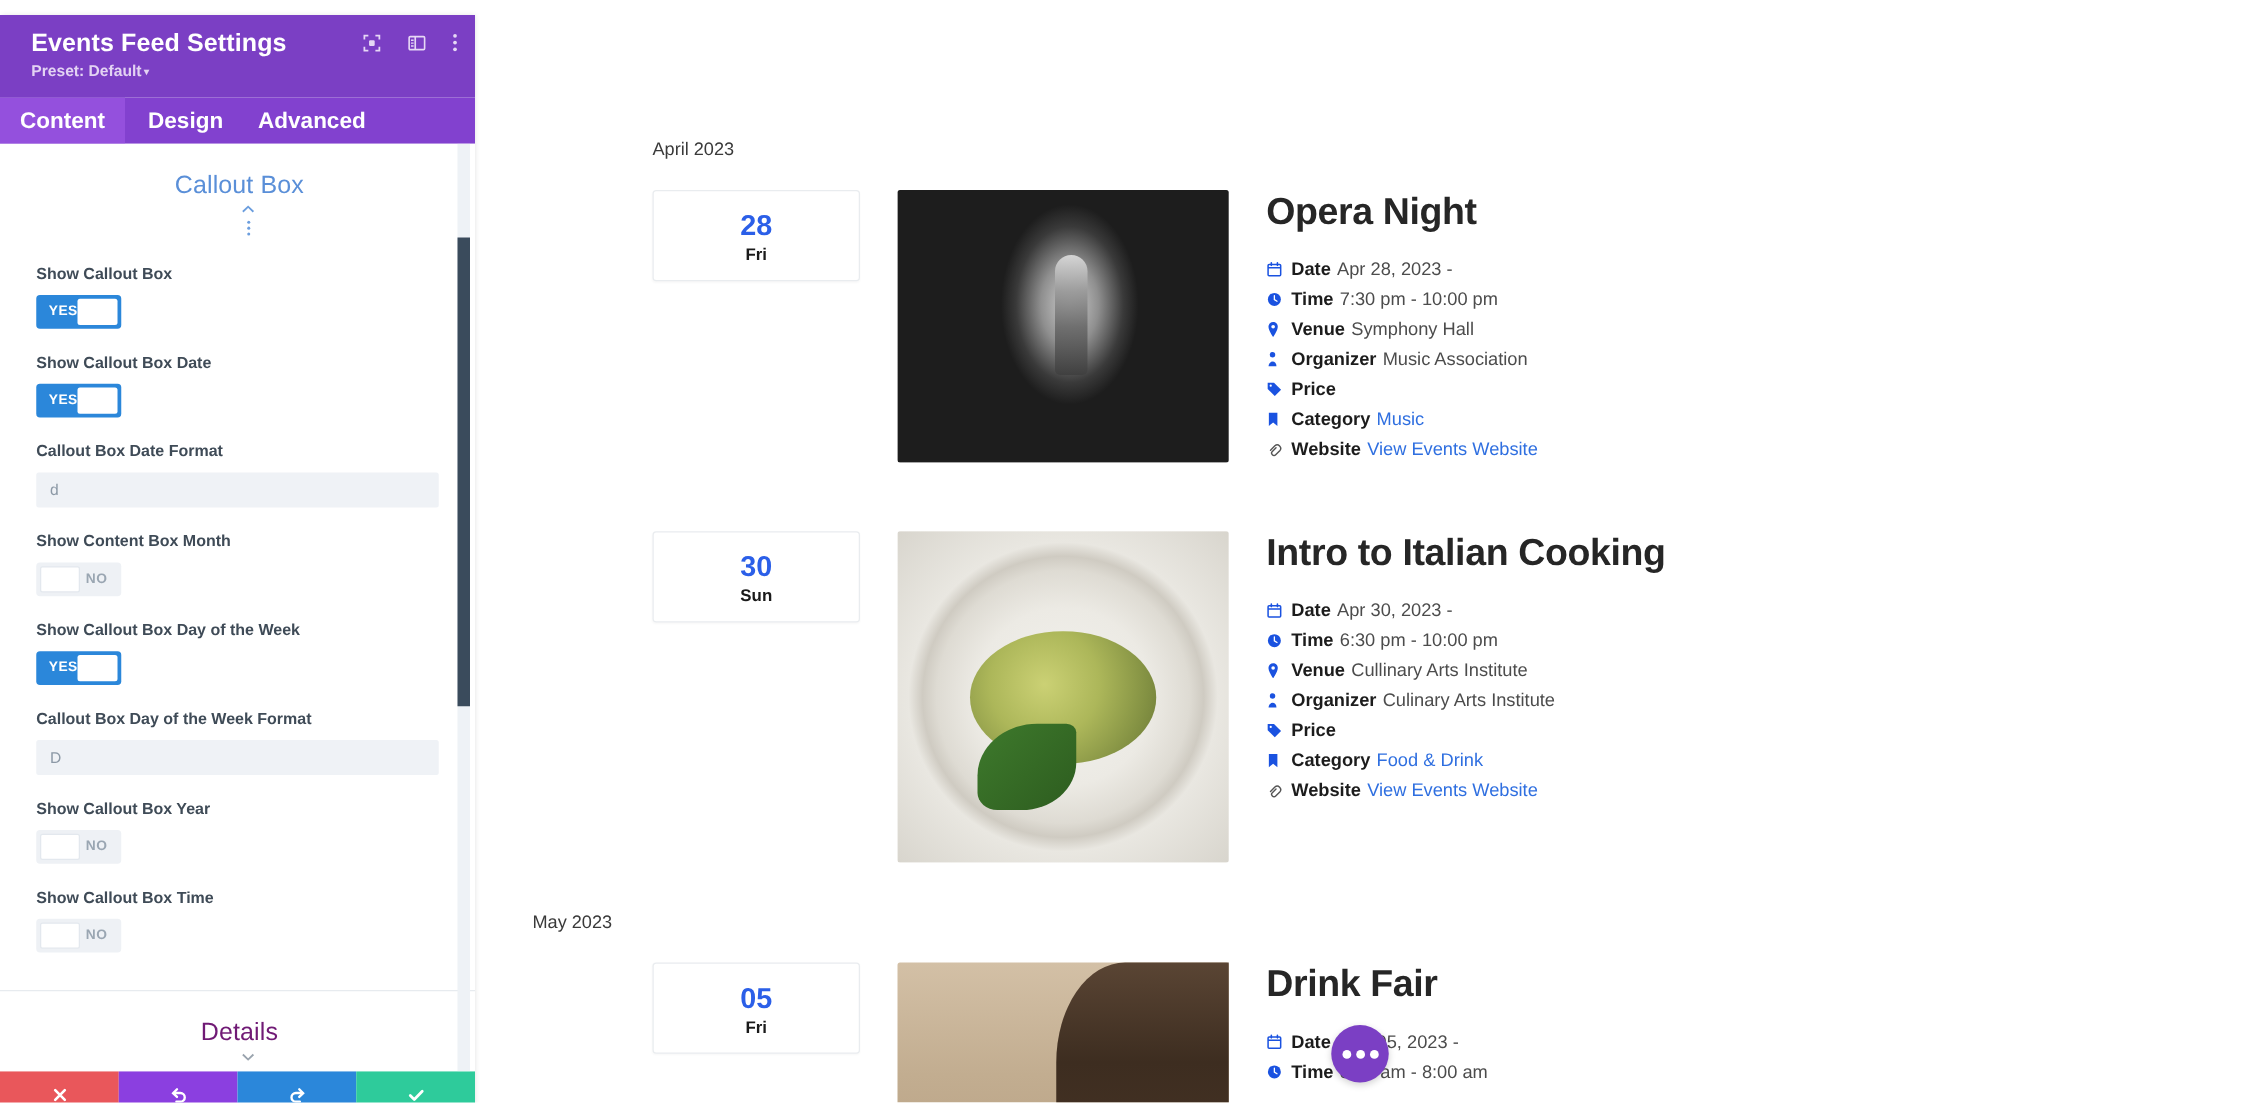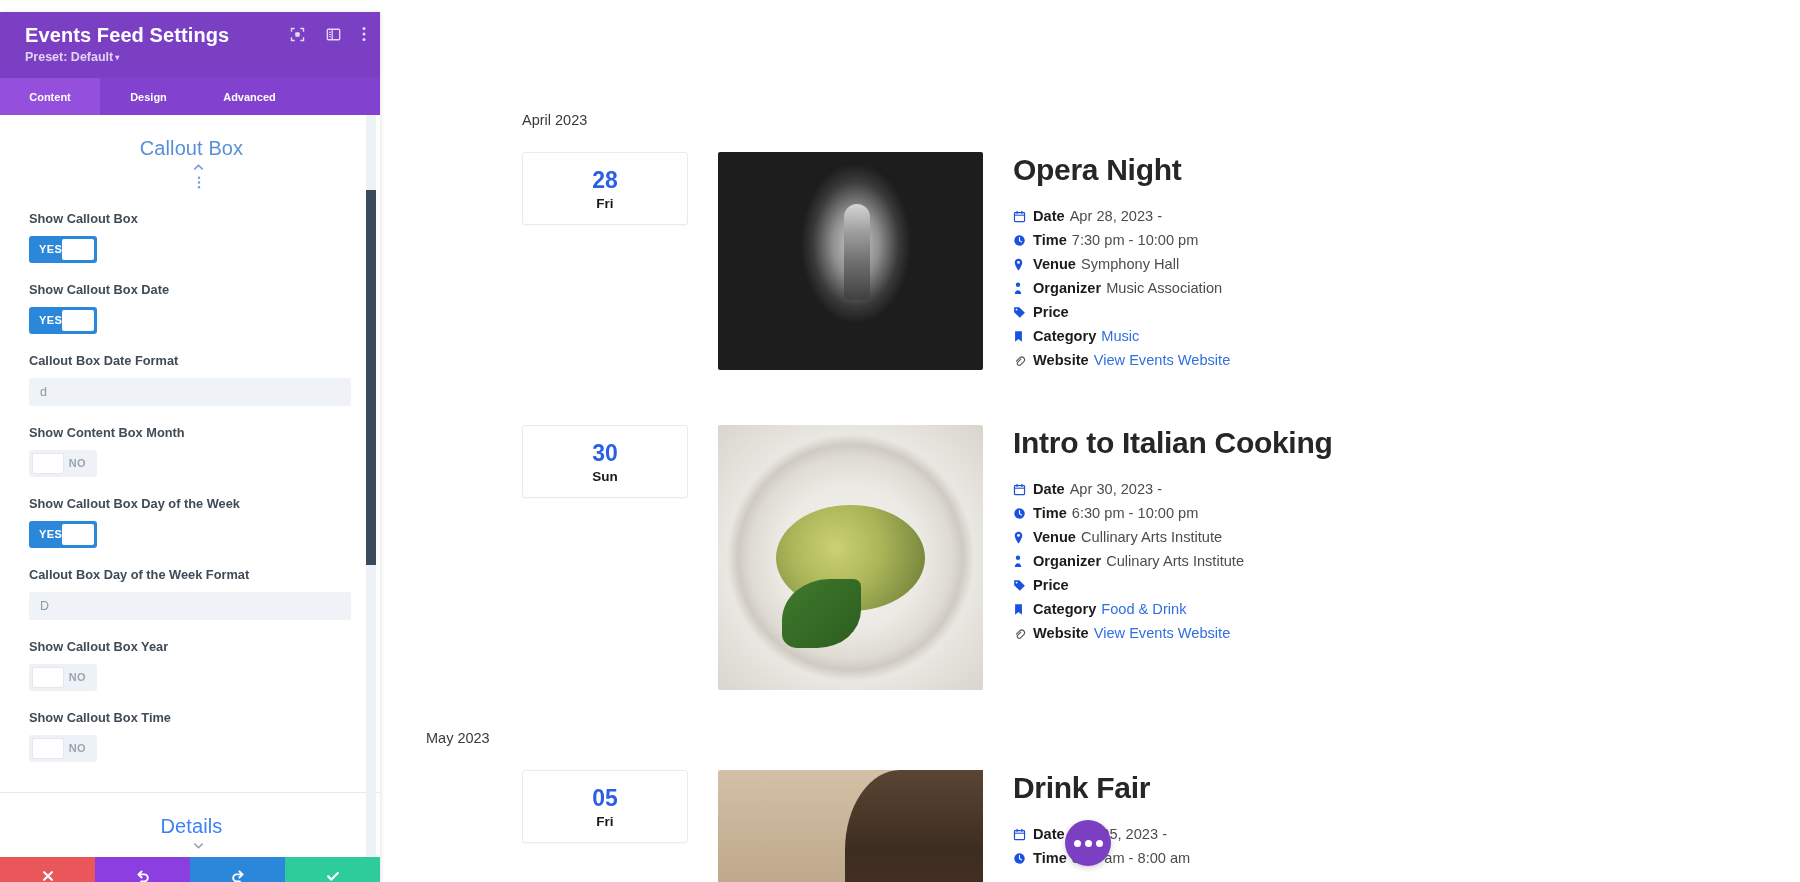--- a/index.html
+++ b/index.html
@@ -39,21 +39,21 @@
     display: flex; align-items: center; gap: 21px;
   }
   .hicon { color: #e6d8f5; display: flex; align-items: center; cursor: pointer; }
   .hicon svg { display: block; }
 
   .sb-tabs {
     background: #8241cf; display: flex; height: 37px;
   }
   .sb-tab {
     flex: 0 0 auto; display: flex; align-items: center; justify-content: center;
-    color: #fff; font-size: 11px; font-weight: bold;
+    color: #fff; font-size: 18px; font-weight: bold;
     cursor: pointer; padding: 0 6px;
   }
   .sb-tab.tab0 { width: 100px; background: #9450dd; }
   .sb-tab.tab1 { width: 97px; }
   .sb-tab.tab2 { width: 105px; }
   .sb-tabs-rest { flex: 1; }
 
   .sb-body {
     flex: 1; overflow: hidden; position: relative; background: #fff;
     padding: 0 0 0 0;
@@ -103,21 +103,21 @@
   .toggle.off .tlabel { right: 11px; color: #9aa6b2; }
 
   .text-input {
     width: 100%; height: 28px; background: #eff2f6; border: none;
     font-size: 12.5px; color: #8c99a6; padding: 0 11px;
     font-family: "Liberation Sans", sans-serif; border-radius: 2px;
     display: flex; align-items: center;
   }
 
   .sb-divider { height: 1px; background: #e7ebef; margin: 30px 0 0 0; }
-  .section-head.muted .section-title { color: #3b82f6; }
+  .section-head.muted .section-title { color: #701a75; }
   .section-head.muted .sect-ic { color: #9aa4ae; }
 
   .sb-footer {
     display: flex; height: 37px; flex: 0 0 37px;
   }
   .fbtn { flex: 1; display: flex; align-items: center; justify-content: center; cursor: pointer; }
   .fbtn svg { display: block; }
   .fbtn.c0 { background: #e9575b; }
   .fbtn.c1 { background: #8b3fe0; }
   .fbtn.c2 { background: #2b87da; }

